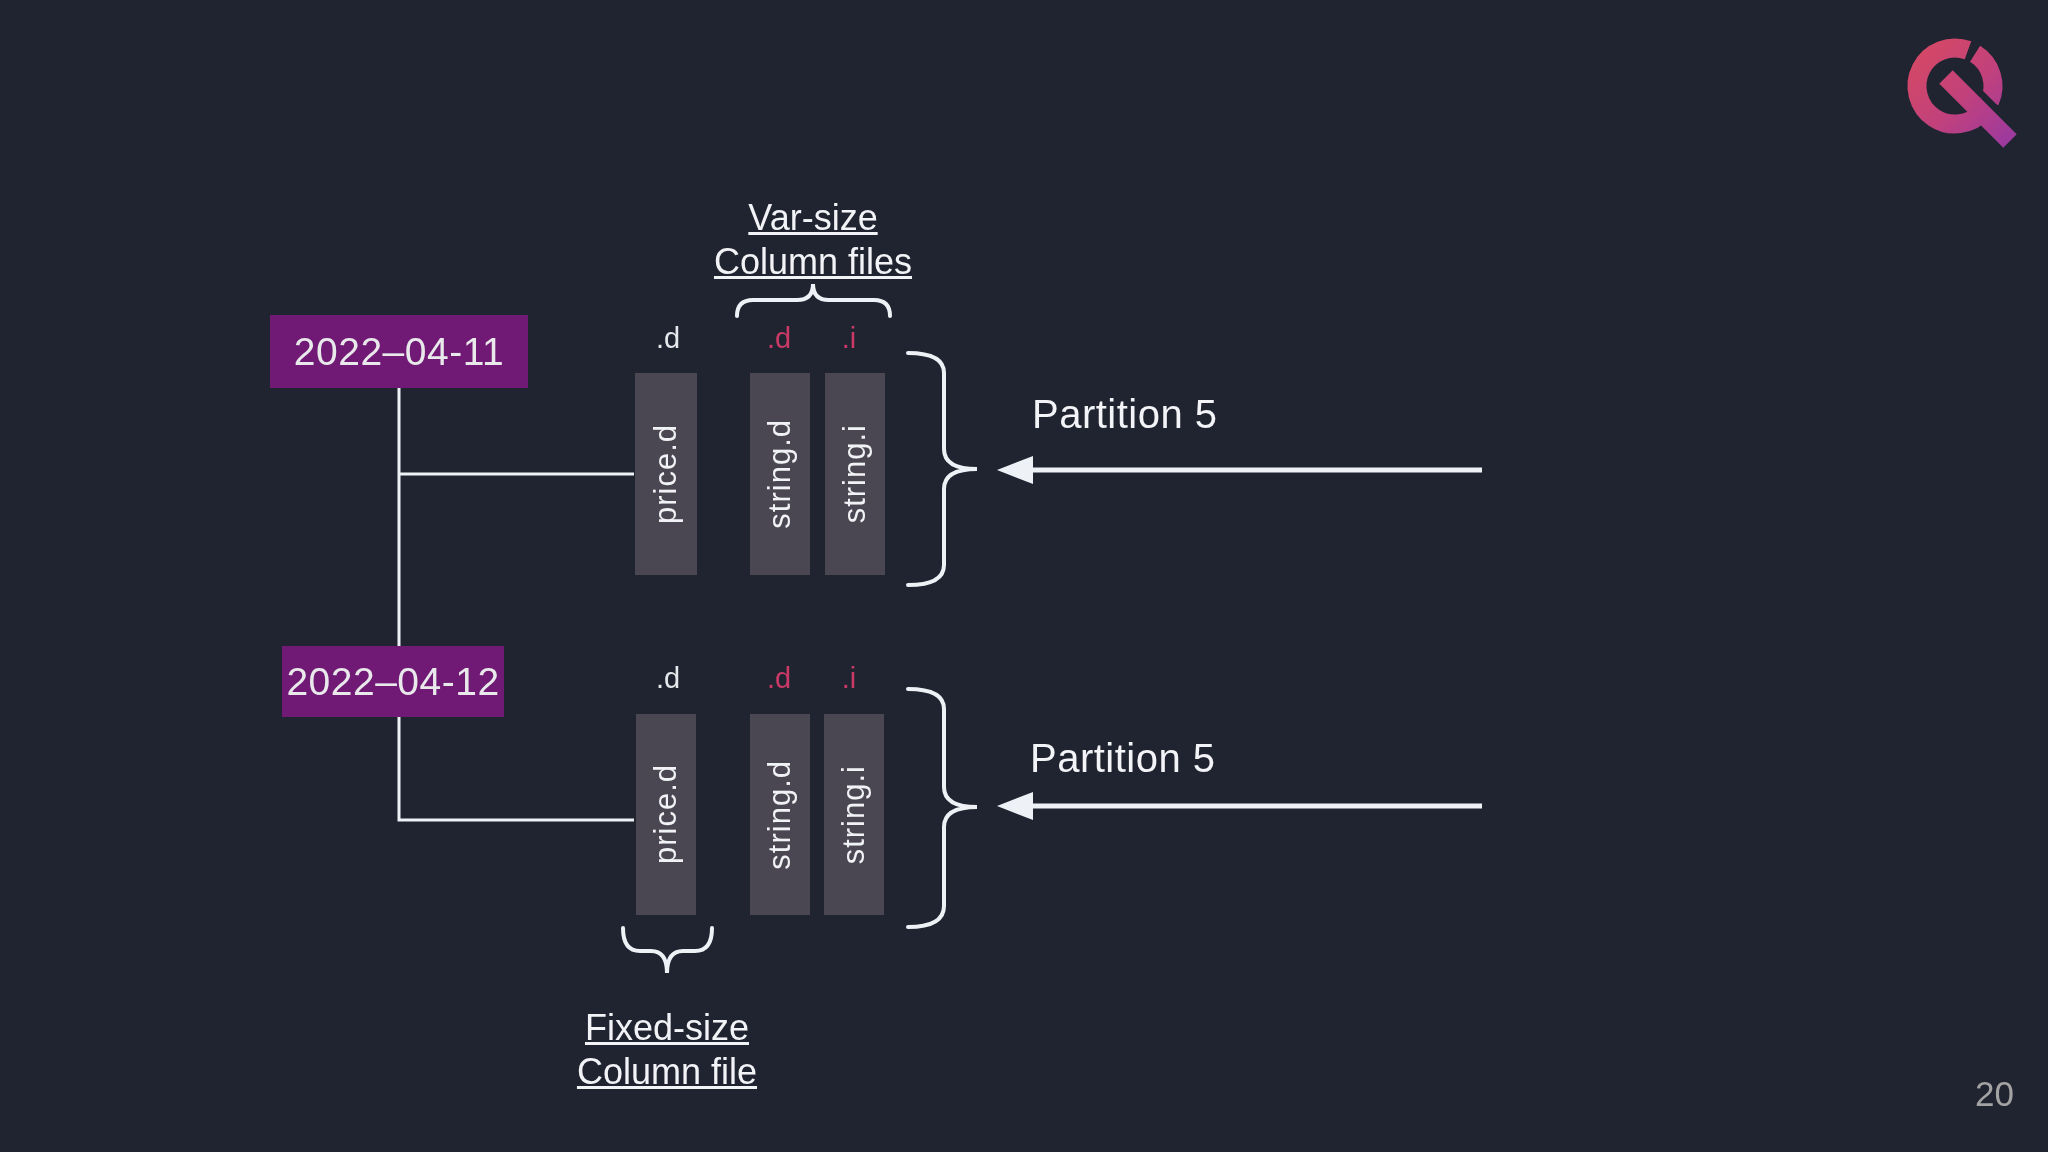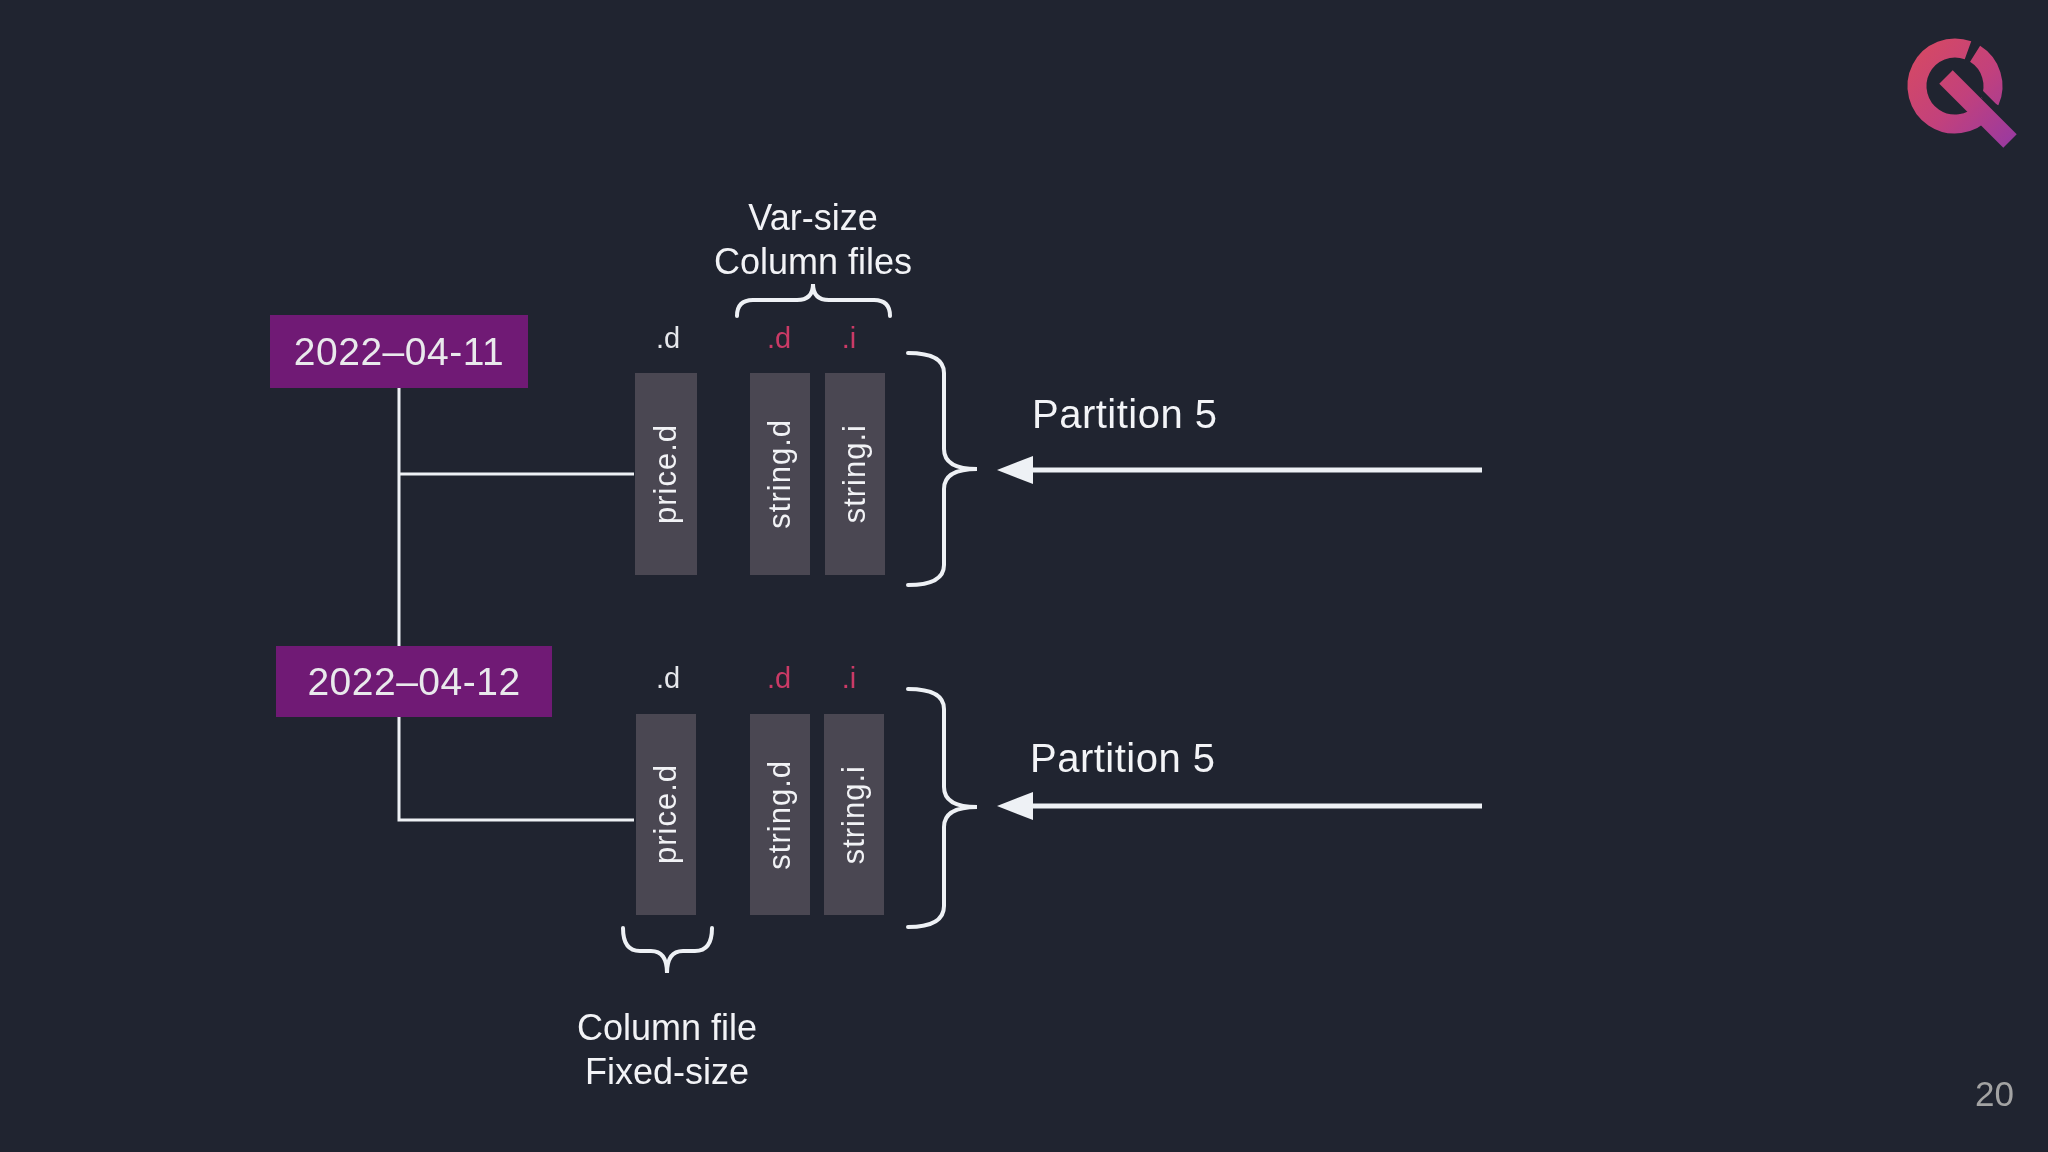--- a/index.html
+++ b/index.html
@@ -32,36 +32,37 @@
     pointer-events: none;
   }
 
   .group-label {
     position: absolute;
     width: 260px;
     text-align: center;
     font-size: 36px;
     line-height: 44px;
     color: #f2f3f6;
+    text-decoration: underline;
   }
   .var-size-label   { left: 683px; top: 196px; }
   .fixed-size-label { left: 537px; top: 1006px; }
 
   .date-box {
     position: absolute;
     background: #701a75;
     color: #e9e9ec;
     font-size: 39px;
     display: flex;
     align-items: center;
     justify-content: center;
     letter-spacing: 0.5px;
   }
   .date-box-1 { left: 270px; top: 315px; width: 258px; height: 73px; }
-  .date-box-2 { left: 276px; top: 646px; width: 276px; height: 71px; }
+  .date-box-2 { left: 282px; top: 646px; width: 222px; height: 71px; }
 
   .ext-label {
     position: absolute;
     width: 62px;
     text-align: center;
     font-size: 29px;
     color: #e6e8ec;
   }
   .ext-label.pink { color: #cb3a66; }
 
@@ -141,22 +142,22 @@
     <path d="M1482,806 L1026,806" stroke="#eef1f5" stroke-width="5" fill="none"></path>
     <polygon points="997,806 1033,792 1033,820" fill="#eef1f5"></polygon>
   </svg>
 
   <div class="group-label var-size-label">
     <div>Var-size</div>
     <div>Column files</div>
   </div>
 
   <div class="group-label fixed-size-label">
+    <div>Fixed-size</div>
     <div>Column file</div>
-    <div>Fixed-size</div>
   </div>
 
   <div class="date-box date-box-1">2022–04-11</div>
   <div class="date-box date-box-2">2022–04-12</div>
 
   <div class="ext-label" style="left:637px; top:322px;">.d</div>
   <div class="ext-label pink" style="left:748px; top:322px;">.d</div>
   <div class="ext-label pink" style="left:818px; top:322px;">.i</div>
 
   <div class="file-box" style="left:635px; top:373px; width:62px; height:202px;">

